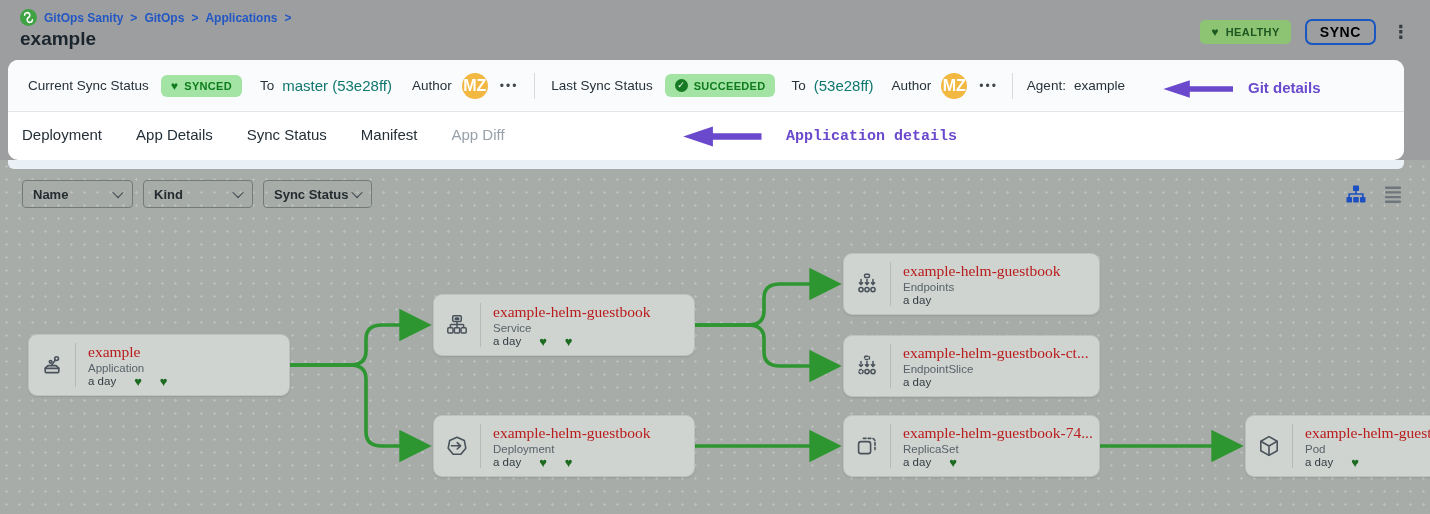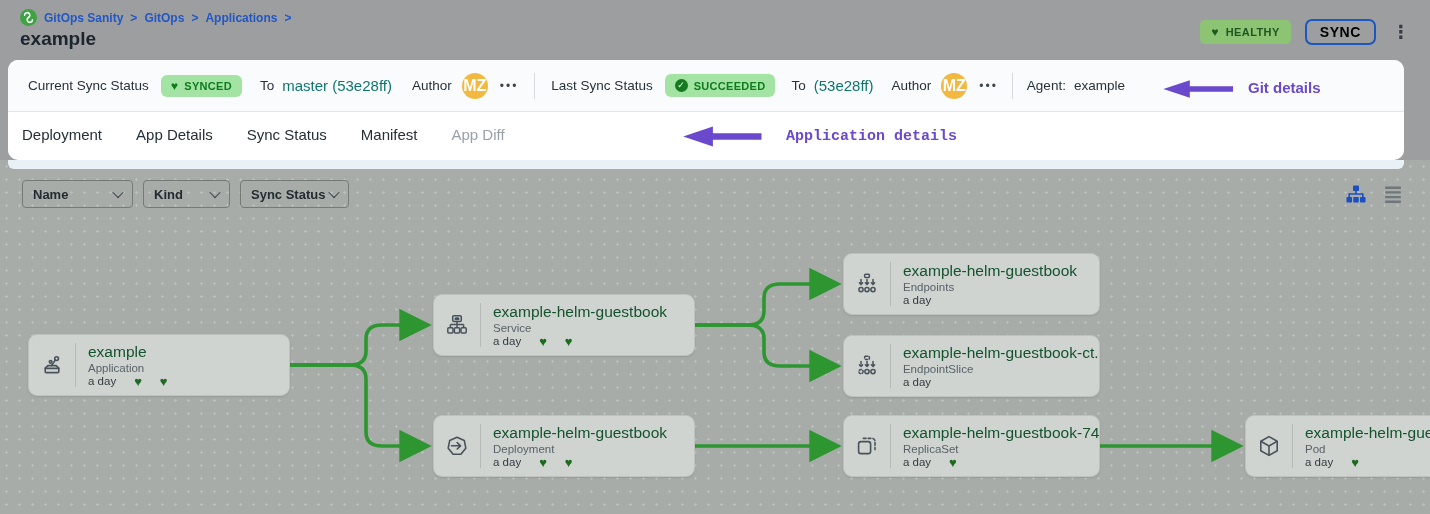--- a/index.html
+++ b/index.html
@@ -48,21 +48,21 @@
   .chevron{width:7px;height:7px;border-right:1.7px solid #39414a;border-bottom:1.7px solid #39414a;transform:rotate(45deg) translate(-1px,-1px);}
   .view-toggles{position:absolute;top:23px;right:26px;display:flex;gap:15px;align-items:center;}
   .view-toggles svg{cursor:pointer;}
 
   .edges{position:absolute;left:0;top:0;pointer-events:none;}
 
   .node{position:absolute;height:62px;background:#cfd4d0;border:1px solid #bdc2be;border-radius:9px;display:flex;align-items:center;box-shadow:0 1px 2px rgba(0,0,0,.10);box-sizing:border-box;cursor:pointer;}
   .node-icon{width:46px;display:flex;justify-content:center;color:#49525a;flex:0 0 auto;}
   .node-divider{width:1px;align-self:stretch;margin:8px 0;background:#b5bab6;}
   .node-body{padding-left:12px;display:flex;flex-direction:column;justify-content:center;gap:1px;overflow:hidden;white-space:nowrap;}
-  .node-title{font-size:15.5px;color:#14532d;}
+  .node-title{font-size:15.5px;color:#b91c1c;font-family:Liberation Serif, serif;}
   .node-kind{font-size:11.5px;color:#59626a;}
   .node-meta{font-size:11.5px;color:#333c42;display:flex;align-items:center;}
   .node-heart{color:#1d6b21;font-size:13px;line-height:1;margin-left:18px;}
 </style>
 </head>
 <body>
 
 <div class="page">
 
   <div class="breadcrumb">
@@ -136,21 +136,21 @@
     </svg>
   <span class="annot-text" style="left:786px;top:128px;font-family:Liberation Mono, monospace;">Application details</span>
 
   <div class="canvas">
 
     <div class="filters">
       <div class="filter" style="width:111px">
         <span>Name</span>
         <span class="chevron"></span>
       </div>
-      <div class="filter" style="width:87px">
+      <div class="filter" style="width:110px">
         <span>Kind</span>
         <span class="chevron"></span>
       </div>
       <div class="filter" style="width:109px">
         <span>Sync Status</span>
         <span class="chevron"></span>
       </div>
     </div>
 
     <div class="view-toggles">

